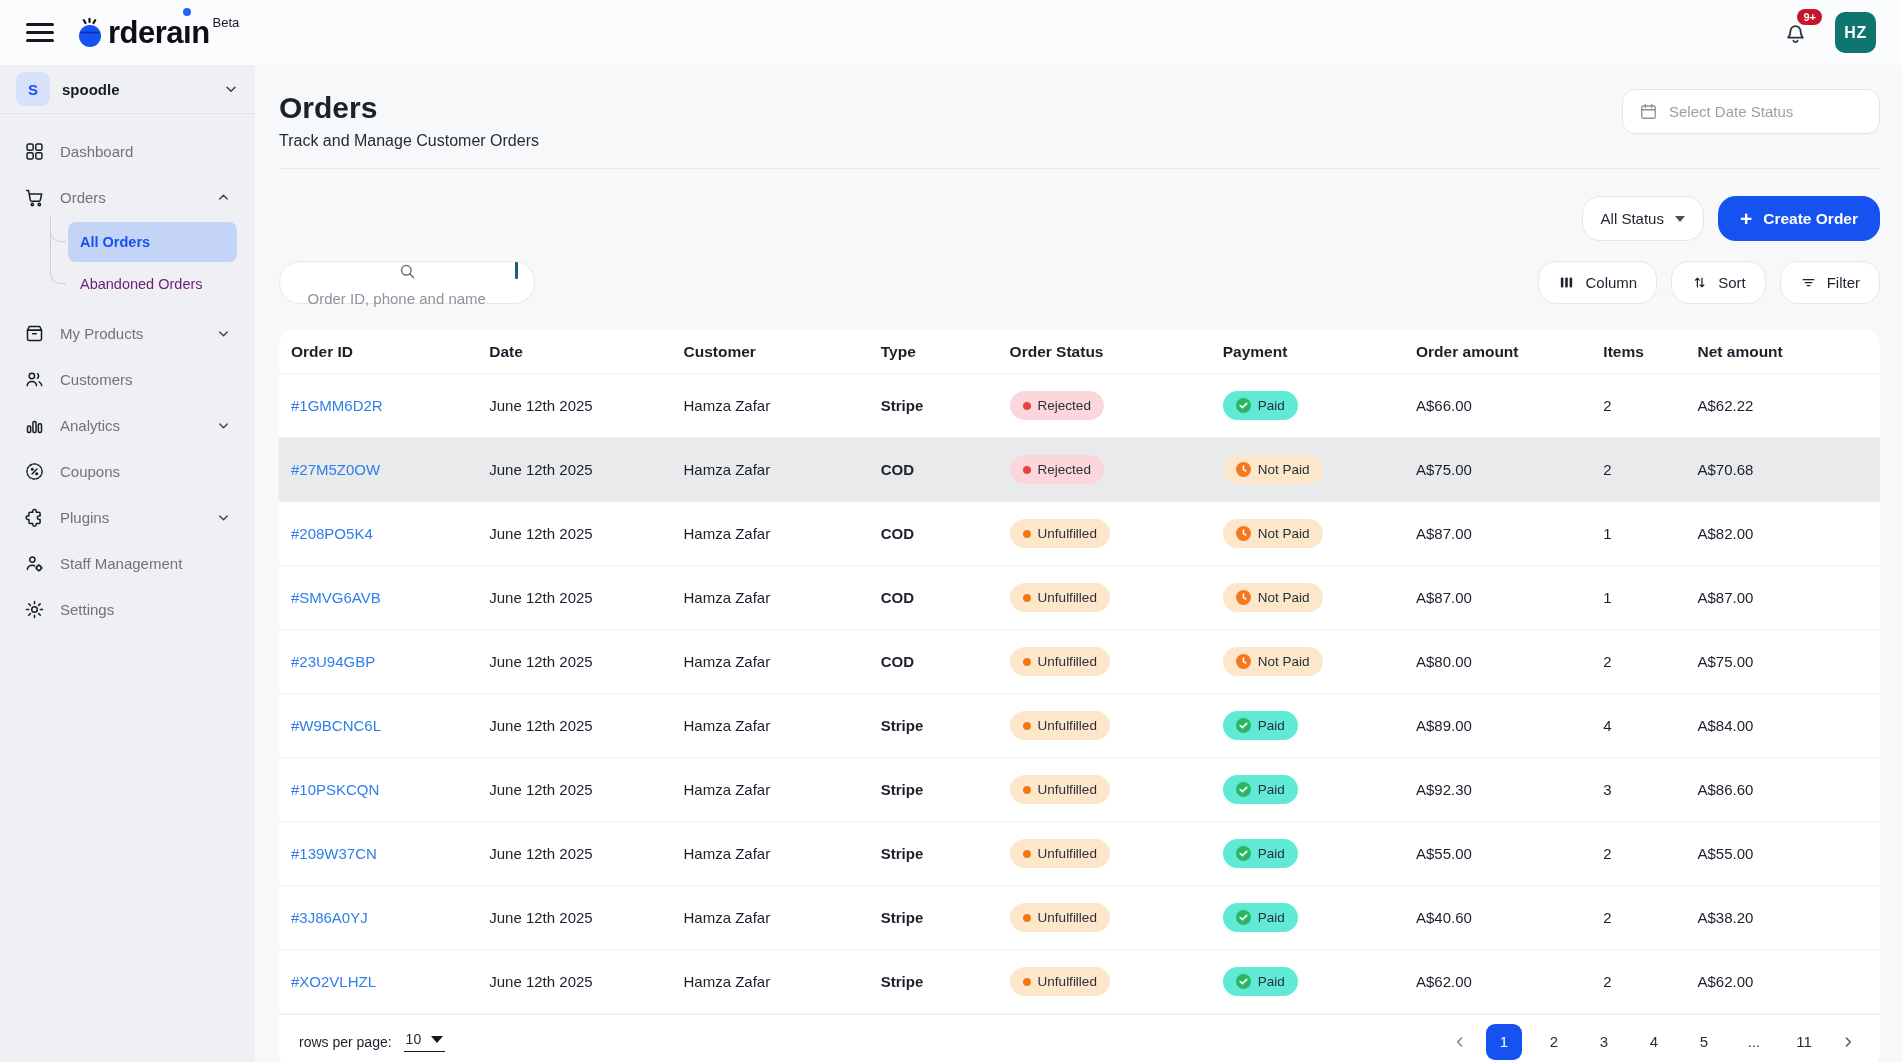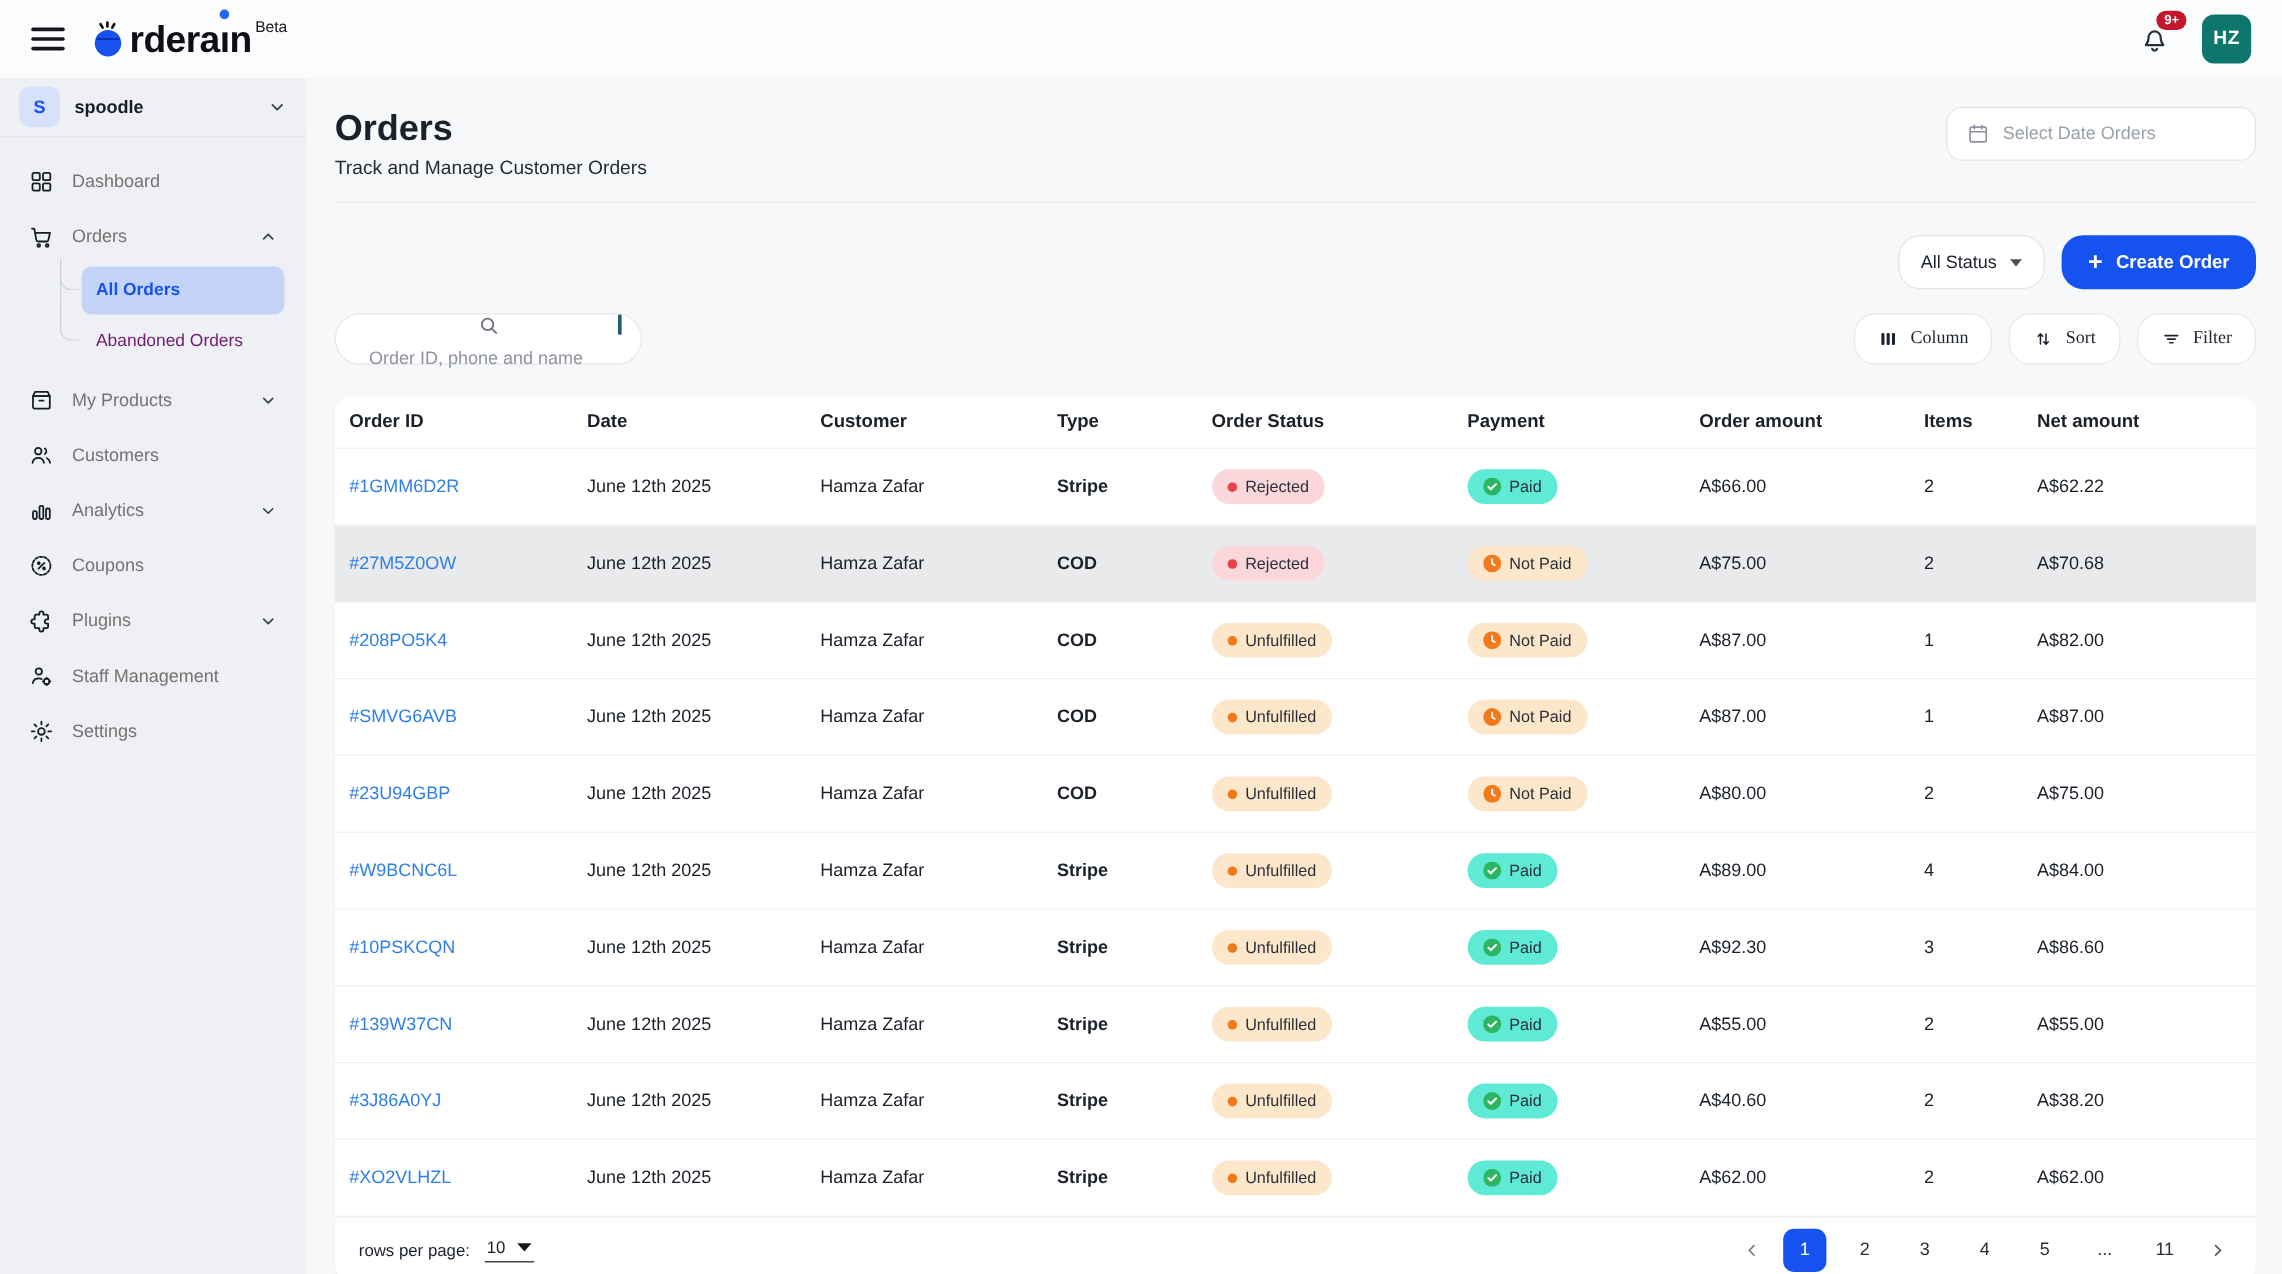--- a/index.html
+++ b/index.html
@@ -47,21 +47,21 @@
   .caret-down { width:0; height:0; border-left:5.5px solid transparent; border-right:5.5px solid transparent; border-top:6.5px solid #4a4f59; }
   .create-btn { height:45px; padding:0 22px; background:#1652f0; border:none; border-radius:18px; display:flex; align-items:center; gap:11px; color:#fff; font-size:15.5px; font-weight:600; cursor:pointer; font-family:inherit; }
   .create-plus { font-size:21px; font-weight:600; line-height:1; }
 
   .toolbar-row { display:flex; justify-content:space-between; align-items:center; margin-top:20px; }
   .search-box { position:relative; width:256px; height:43px; background:#fff; border:1px solid #e6e8ec; border-radius:21px; display:flex; align-items:center; gap:9px; padding:0 15px;flex-direction:column; }
   .search-input { flex:1; border:none; outline:none; background:transparent; font-size:15px; color:#333; font-family:inherit; }
   .search-input::placeholder { color:#8d939e; }
   .type-cursor { position:absolute; right:16px; width:3px; height:17px; background:#235a78; border-radius:1px; }
   .tool-btns { display:flex; gap:14px; }
-  .tool-btn { height:43px; padding:0 19px; background:#fff; border:1px solid #e6e8ec; border-radius:18px; display:flex; align-items:center; gap:10px; font-size:15px; color:#1d232e; cursor:pointer; font-family:Liberation Serif, serif; }
+  .tool-btn { height:43px; padding:0 19px; background:#fff; border:1px solid #e6e8ec; border-radius:18px; display:flex; align-items:center; gap:10px; font-size:15px; color:#1d232e; cursor:pointer; font-family:Liberation Sans, sans-serif; }
 
   
   .table-card { margin-top:26px; background:#fff; border-radius:14px; overflow:hidden; box-shadow:0 1px 2px rgba(20,24,34,.04); }
   .tgrid { display:grid; grid-template-columns:200fr 196fr 199fr 130fr 215fr 195fr 189fr 95fr 172fr; align-items:center; padding:0 12px; }
   .thead { height:44px; font-size:15.5px; font-weight:700; color:#1b202b; border-bottom:1px solid #f0f0f3; }
   .trow { height:64px; font-size:15px; color:#1b202b; border-bottom:1px solid #f1f1f4; cursor:pointer; }
   .trow.highlight { background:#e9eaec; }
   .cell { padding-right:8px; }
   .order-link { color:#2e7fe8; }
   .cell-type { font-weight:700; }
@@ -262,21 +262,21 @@
   <div class="page-sub">Track and Manage Customer Orders</div>
   <div class="head-divider"></div>
 
   <div class="date-range">
     <span>
       <svg viewBox="0 0 24 24" width="19" height="19" fill="none" stroke="#8d939e" stroke-width="1.7" stroke-linecap="round">
           <rect x="3.5" y="5" width="17" height="15.5" rx="2"></rect>
           <path d="M3.5 9.8h17M8 3v4M16 3v4"></path>
         </svg>
     </span>
-    <span>Select Date Orders</span>
+    <span>Select Date Status</span>
   </div>
 
   <div class="controls-row">
     <button class="status-btn">
       <span>All Status</span>
       <span class="caret-down"></span>
     </button>
     <button class="create-btn">
       <span class="create-plus">+</span>
       <span>Create Order</span>

